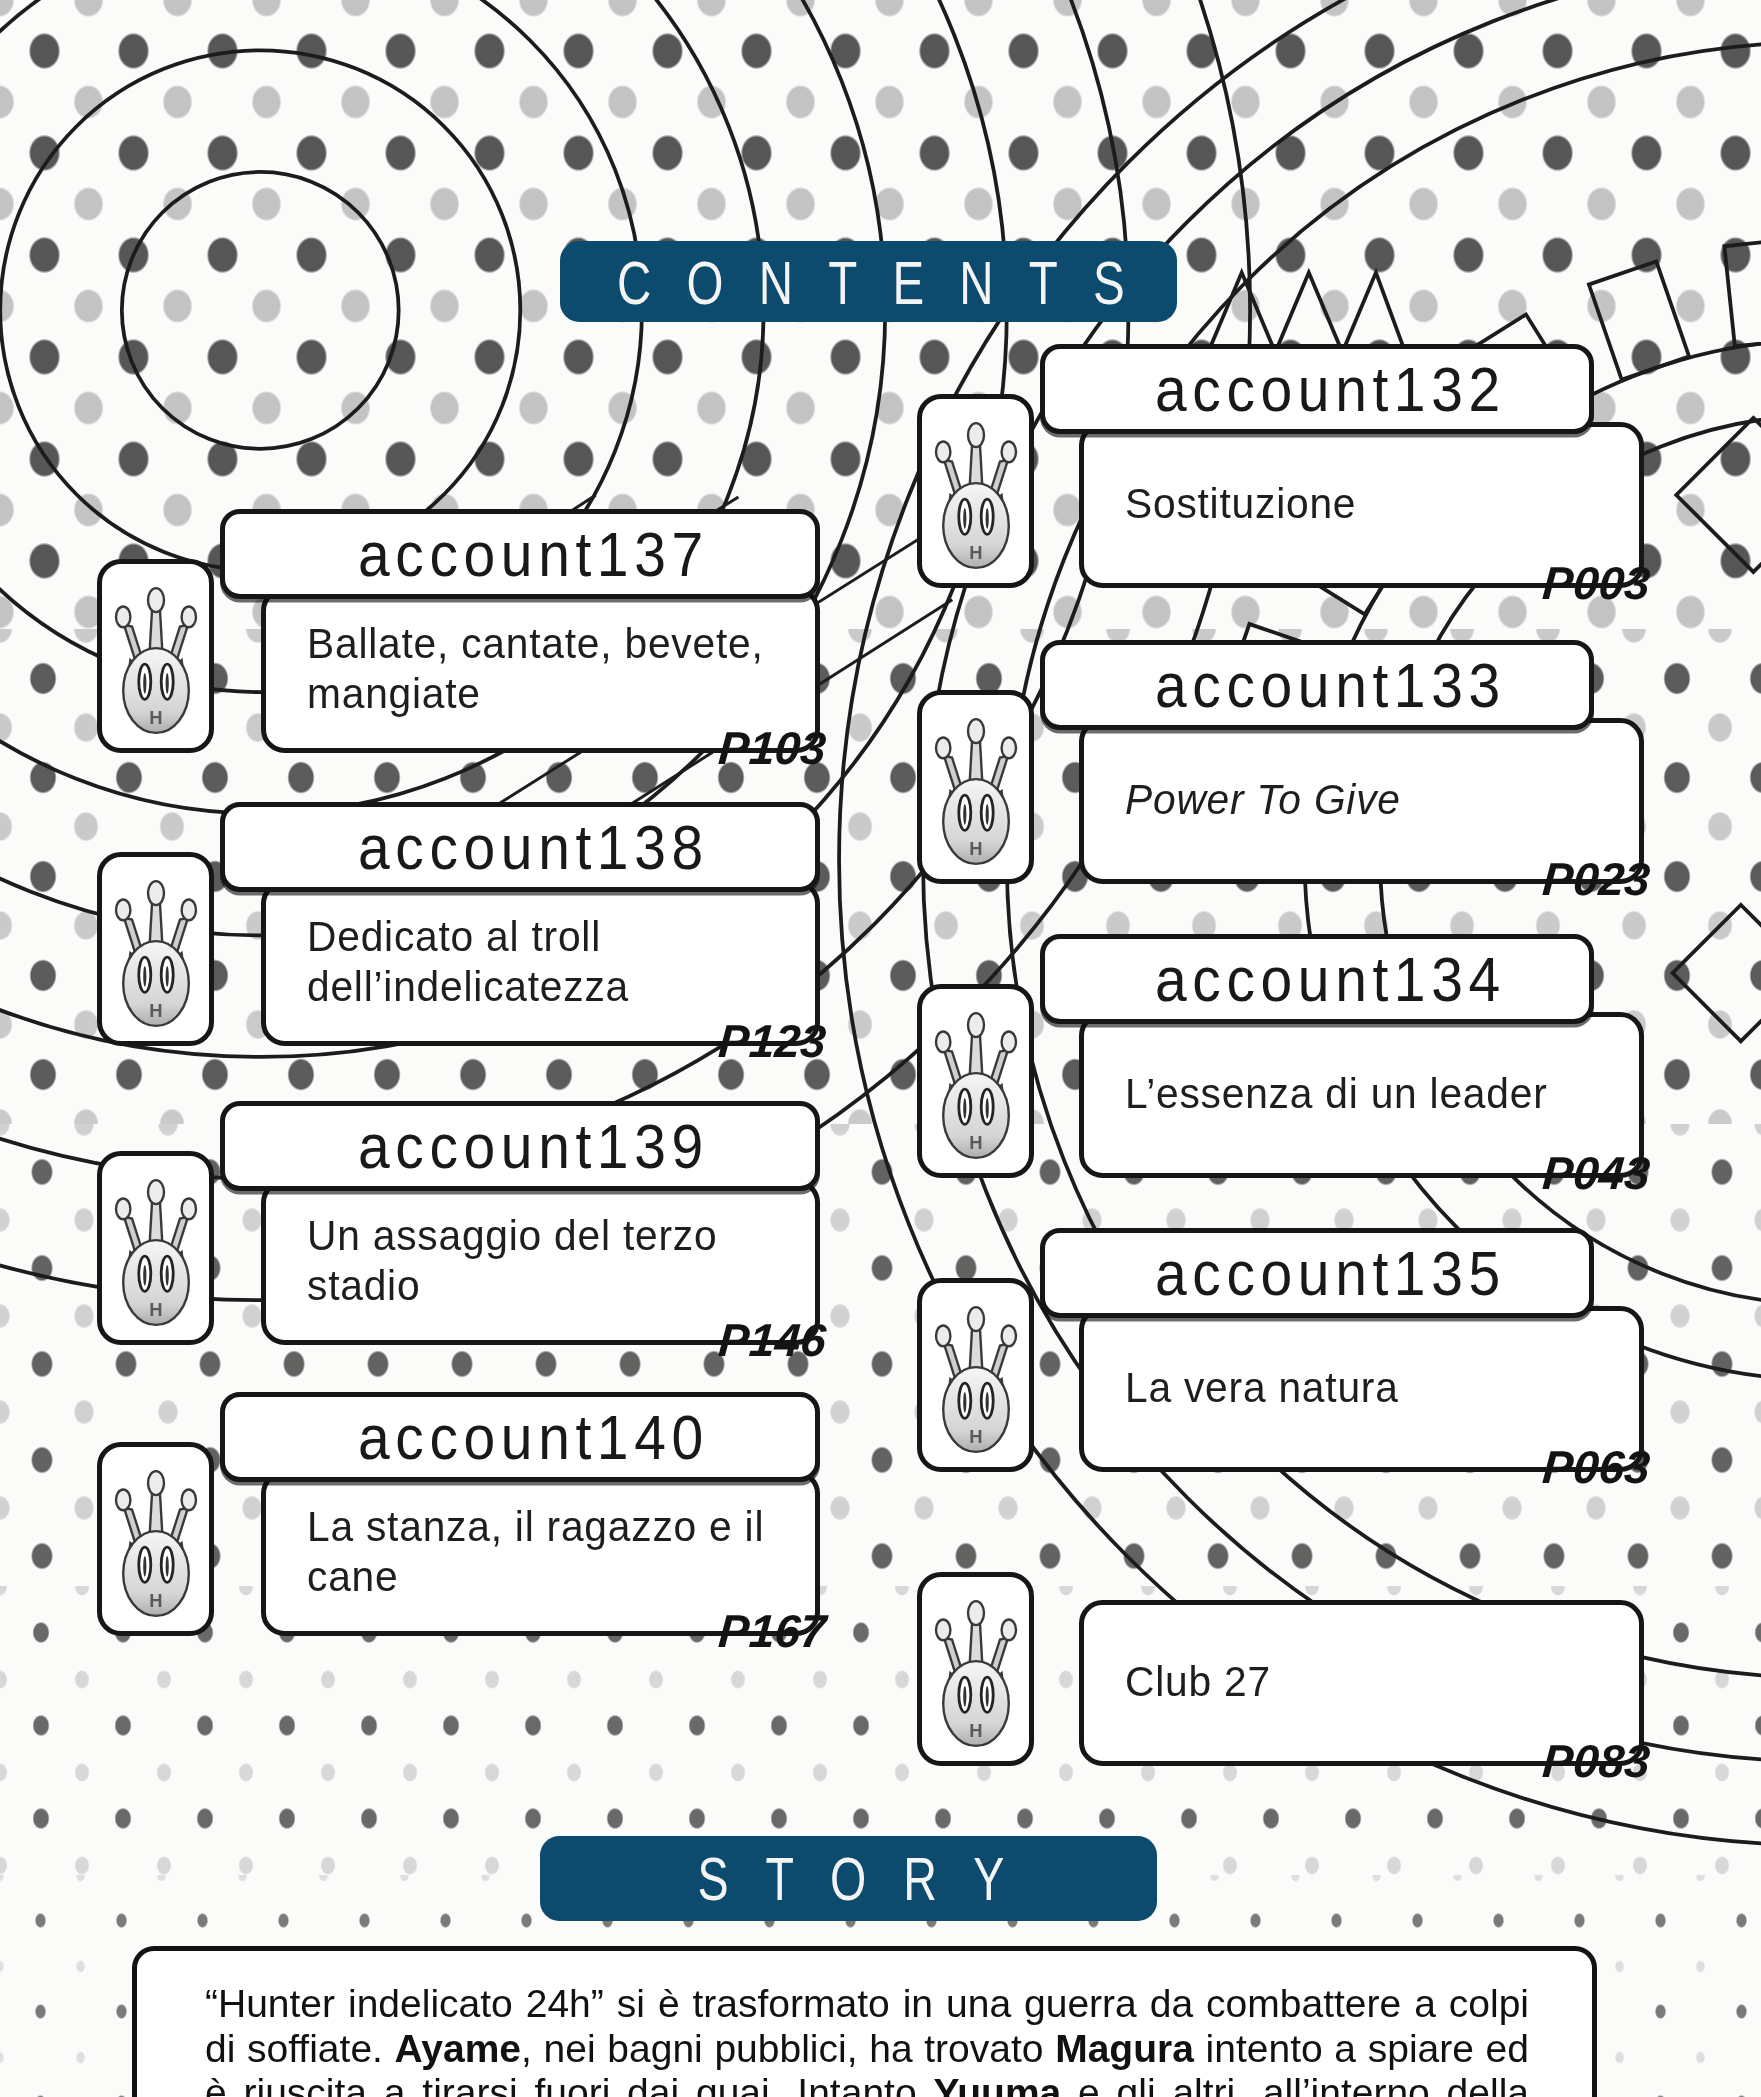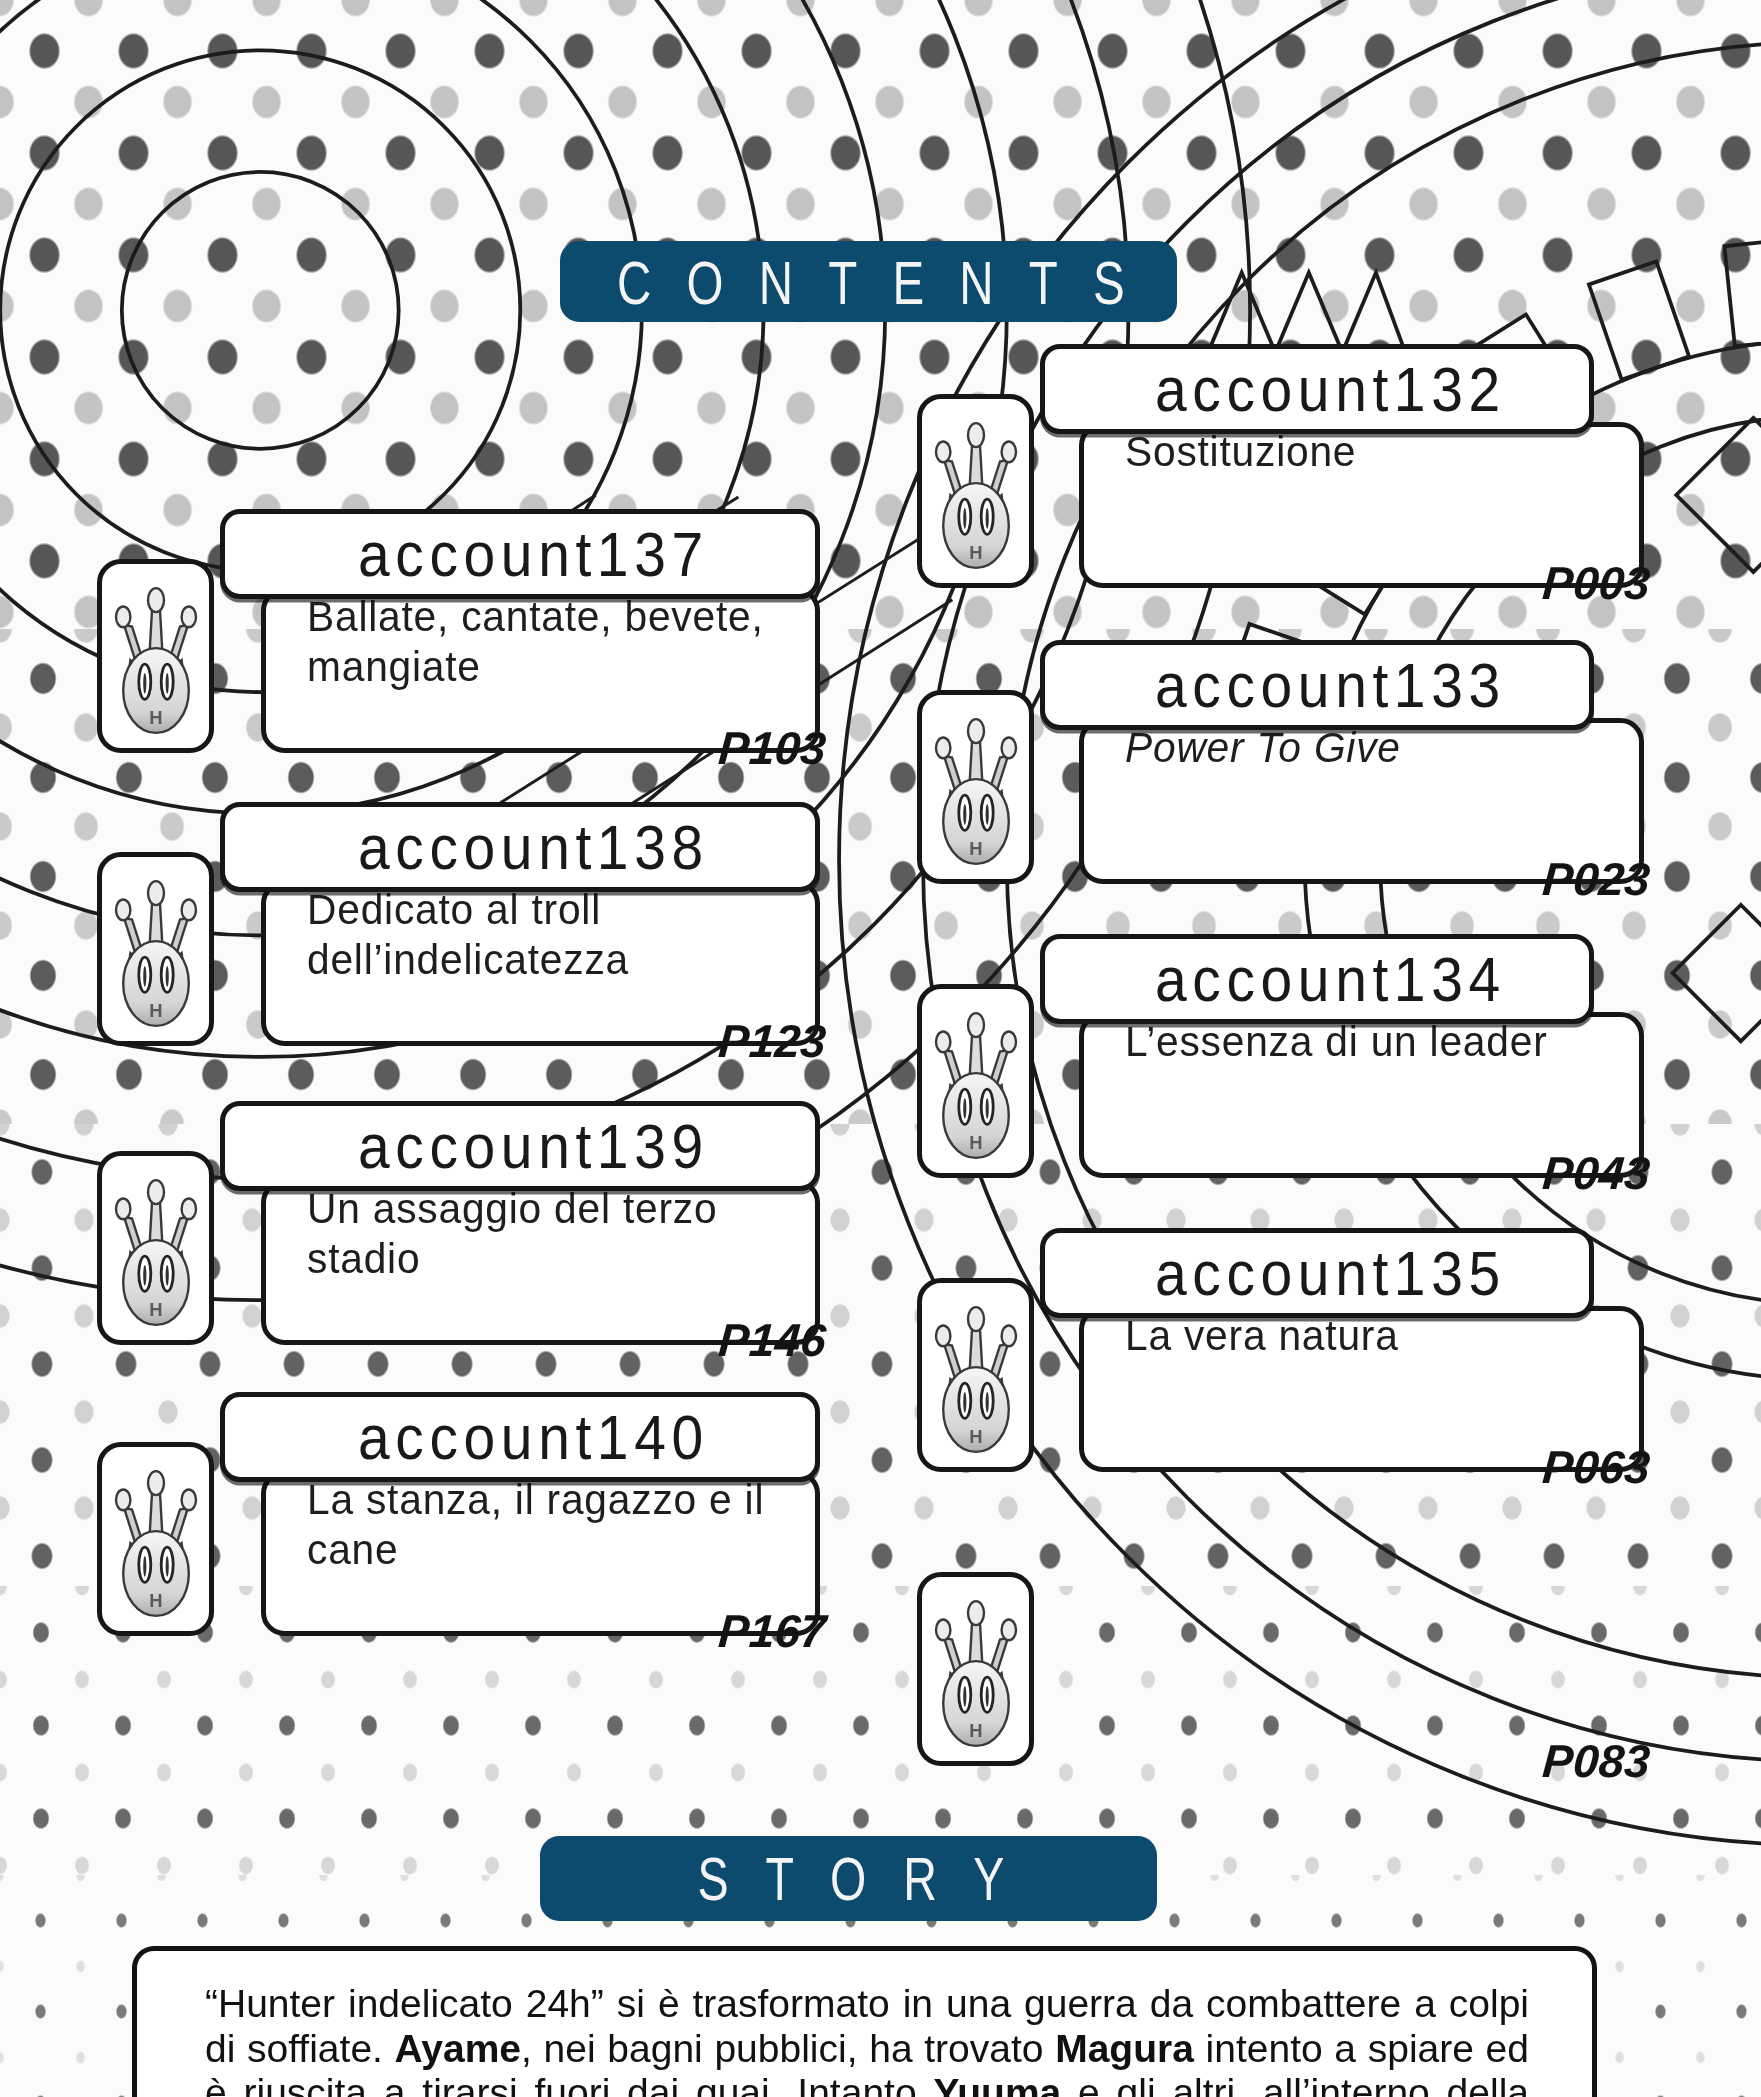--- a/index.html
+++ b/index.html
@@ -37,21 +37,21 @@
   #contents-box span{font-size:54px;letter-spacing:40px;margin-right:-40px;}
   #story-label-box{left:540px;top:1836px;width:617px;height:85px;}
   #story-label-box span{font-size:53px;letter-spacing:42px;margin-right:-42px;}
   
   .entry{position:absolute;left:0;width:1762px;height:294px;}
   .wbox{position:absolute;background:#fff;border:5px solid #161616;box-sizing:border-box;}
   .title-box{height:90px;border-radius:20px;z-index:5;display:flex;align-items:center;
              padding-left:45px;box-shadow:0 3.4px 0 rgba(10,10,10,.6);justify-content:center;}
   .title-box span{font-size:60px;letter-spacing:5.9px;color:#191919;white-space:nowrap;
                   transform:scale(.95,1.04);transform-origin:left center;}
-  .subtitle-box{height:166px;border-radius:23.5px;z-index:4;display:flex;align-items:flex-start;
+  .subtitle-box{height:166px;border-radius:23.5px;z-index:4;display:flex;align-items:center;
                 padding:0 25px 3.4px 41px;}
   .subtitle-box span{font-size:42px;line-height:1.17;letter-spacing:0.8px;color:#1e1e1e;
                      transform:scale(.97,1.03);transform-origin:left center;}
   .subtitle-box span.italic{font-style:italic;}
   .badge{width:117px;height:194px;border-width:5.9px;border-radius:24px;z-index:3;
          display:flex;align-items:flex-end;justify-content:center;}
   .pagenum{position:absolute;z-index:7;width:289px;text-align:right;
            font-style:italic;font-weight:700;font-size:46px;line-height:1;color:#131313;
            transform:skewX(-4deg);}
   
@@ -436,20 +436,23 @@
         </g>
         <g stroke="#242424" stroke-width="3.5" fill="#ffffff">
           <ellipse cx="46" cy="119" rx="7.5" ry="22"></ellipse>
           <ellipse cx="74" cy="119" rx="7.5" ry="22"></ellipse>
         </g>
         <ellipse cx="46" cy="121" rx="2" ry="13" fill="#333"></ellipse>
         <ellipse cx="74" cy="121" rx="2" ry="13" fill="#333"></ellipse>
         <text class="mascot-letter" x="60" y="172" text-anchor="middle" font-family="Liberation Sans, sans-serif" font-size="23" font-weight="bold" fill="#5a5a5a">H</text>
       </svg>
     </div>
+    <div class="wbox subtitle-box" style="left: 1079px; top: 78px; width: 565px;">
+      <span class="subtitle">Club 27</span>
+    </div>
     <div class="pagenum" style="left: 1361px; top: 216px;">P083</div>
   </div>
     </div>
 
   <div class="black-banner" id="story-label-box">
     <span>STORY</span>
   </div>
 
   <div id="story-box">
     <p id="story-text"><span>“Hunter indelicato 24h” si è trasformato in una guerra da combattere a colpi di soffiate. </span><b>Ayame</b><span>, nei bagni pubblici, ha trovato </span><b>Magura</b><span> intento a spiare ed è riuscita a tirarsi fuori dai guai. Intanto </span><b>Yuuma</b><span> e gli altri, all’interno della clinica, non riescono a capire da dove provengano le soffiate contro di loro e ignorano l’improvviso inasprimento della penalità: Yui Akariya viene ucciso dai colpi del ventaglio harisen. </span></p>

